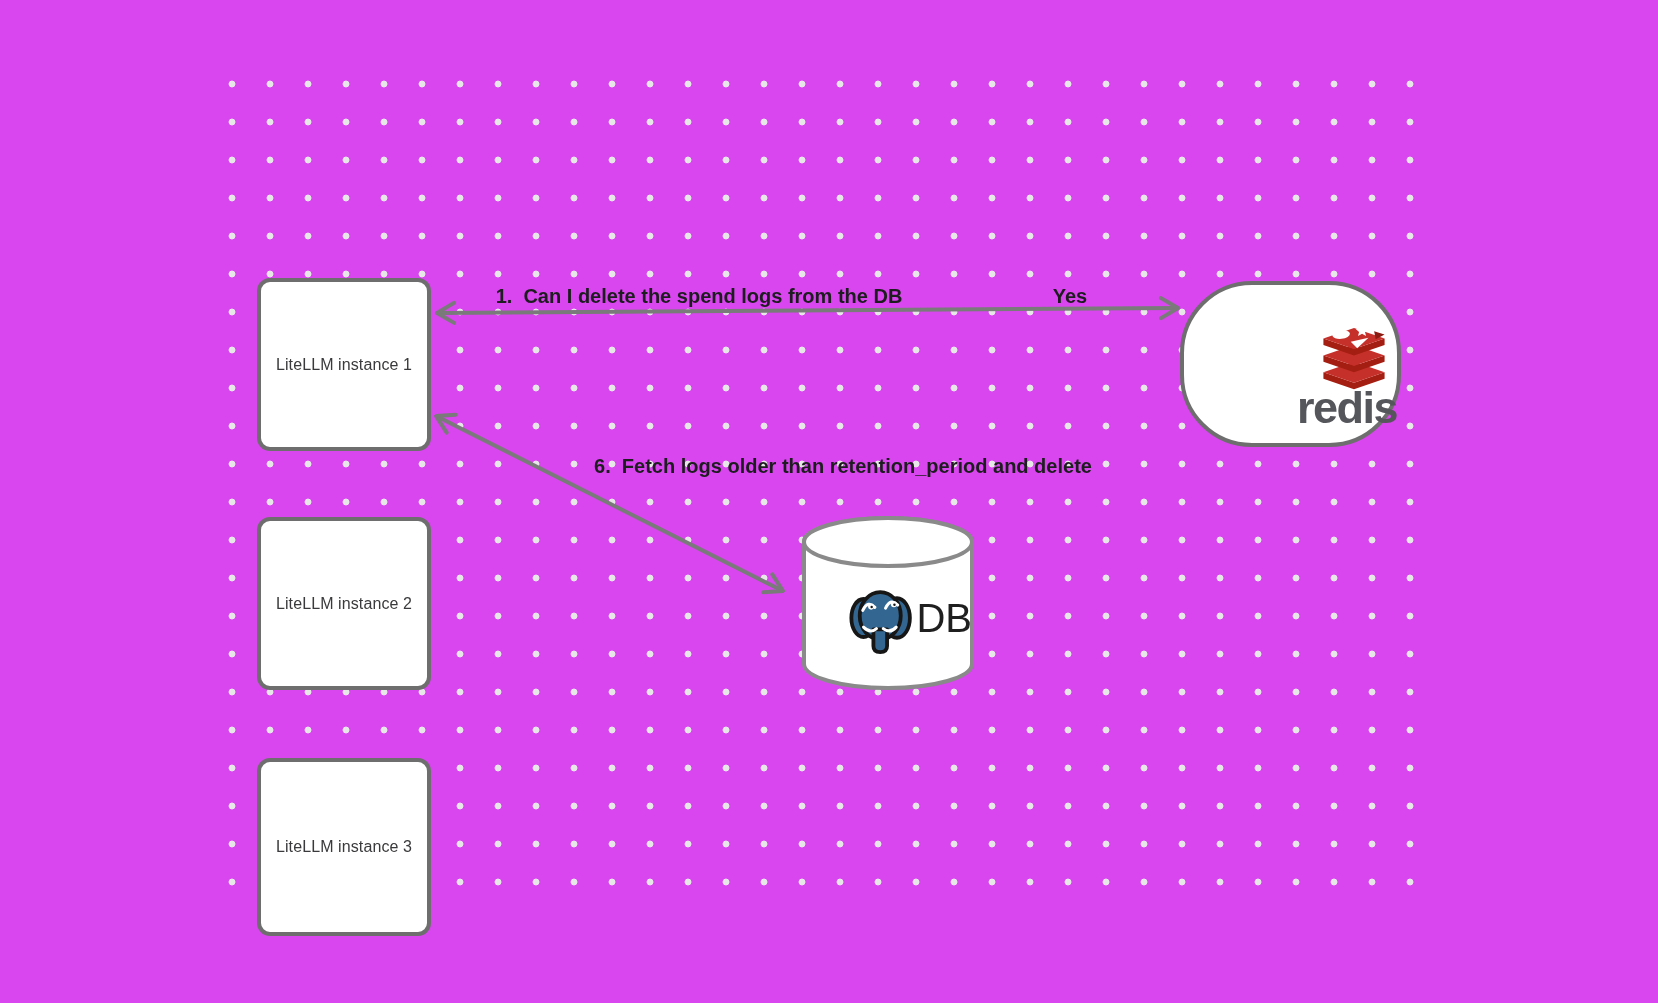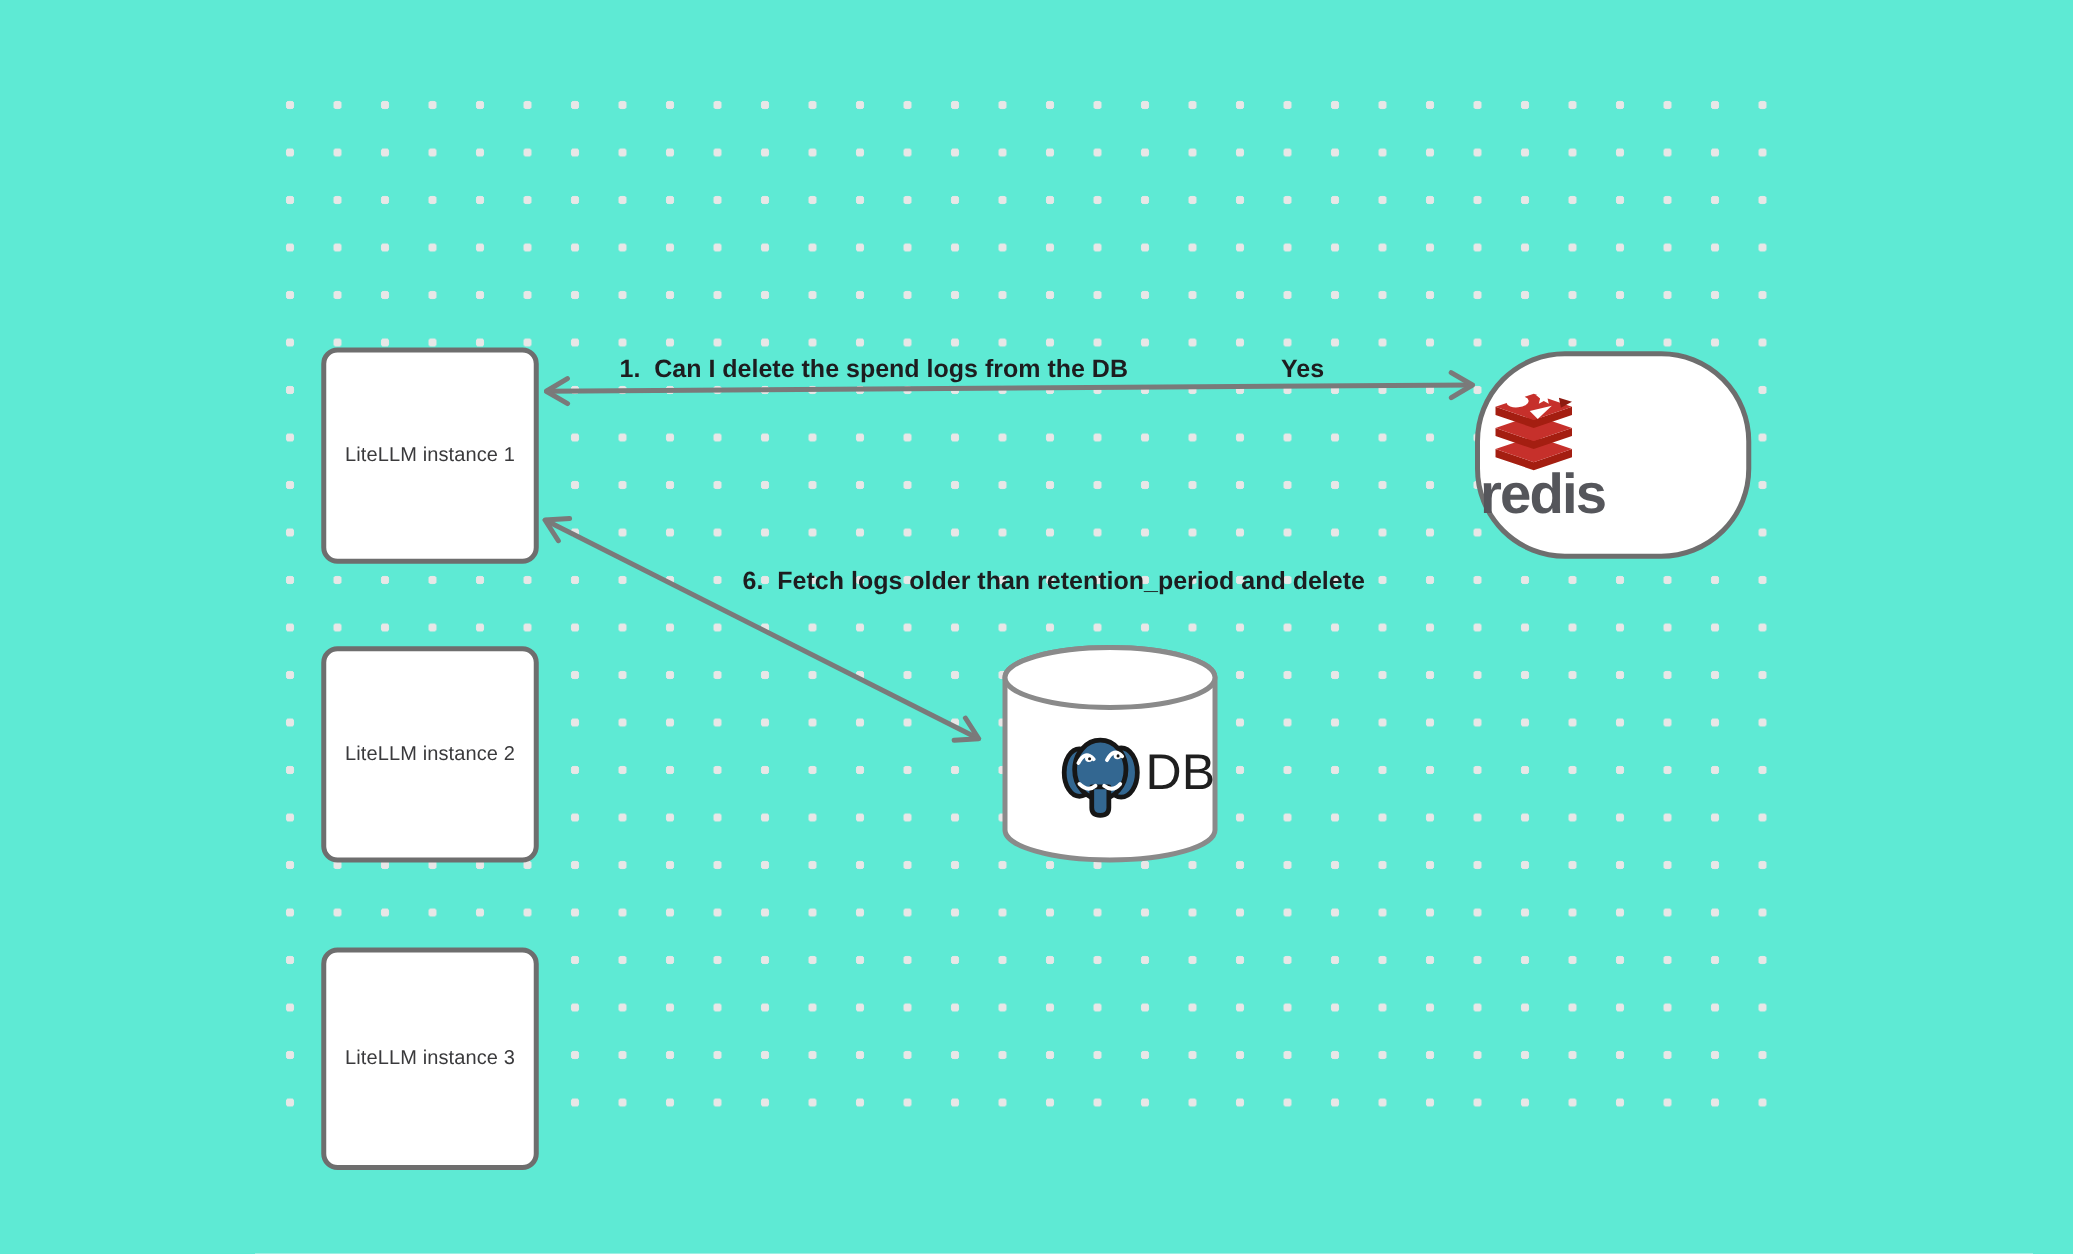--- a/index.html
+++ b/index.html
@@ -1,20 +1,20 @@
 <!DOCTYPE html>
 <html><head>
 <meta charset="utf-8">
 <style>
   html, body { margin: 0; padding: 0; background: #f8f8f8; }
   .canvas {
     position: relative;
     width: 1658px;
     height: 1003px;
-    background: #5eead4;
+    background: #d946ef;
     overflow: hidden;
     font-family: "Liberation Sans", sans-serif;
   }
   .dot-grid {
     position: absolute;
     left: 213px; top: 65px;
     width: 1216px; height: 836px;
     background-image: radial-gradient(circle, #e7e7e7 3.4px, rgba(231,231,231,0) 3.6px);
     background-size: 38px 38px;
   }
@@ -45,34 +45,34 @@
   }
   .edge-label {
     position: absolute;
     transform: translate(-50%, -50%);
     font-size: 20px;
     font-weight: 700;
     color: #1d1d1f;
     white-space: pre;
   }
   #edge-1-label { left: 699px; top: 296px; }
-  #edge-1-reply { left: 1042px; top: 296px; }
+  #edge-1-reply { left: 1070px; top: 296px; }
   #edge-2-label { left: 843px; top: 466px; }
   .redis-node {
     position: absolute;
     left: 1180px; top: 281px;
     width: 221px; height: 166px;
     background: #ffffff;
     border: 4px solid #6e6e6e;
     border-radius: 72px;
     box-sizing: border-box;
     display: flex;
     flex-direction: column;
-    align-items: flex-start;
-    padding-top: 26px;
+    align-items: flex-end;
+    padding-top: 39px;
     gap: 0;
   }
   .redis-wordmark {
     font-size: 45px;
     font-weight: 700;
     color: #55565b;
     line-height: 0.82;
     letter-spacing: -1.5px;
   }
   .db-cylinder {

